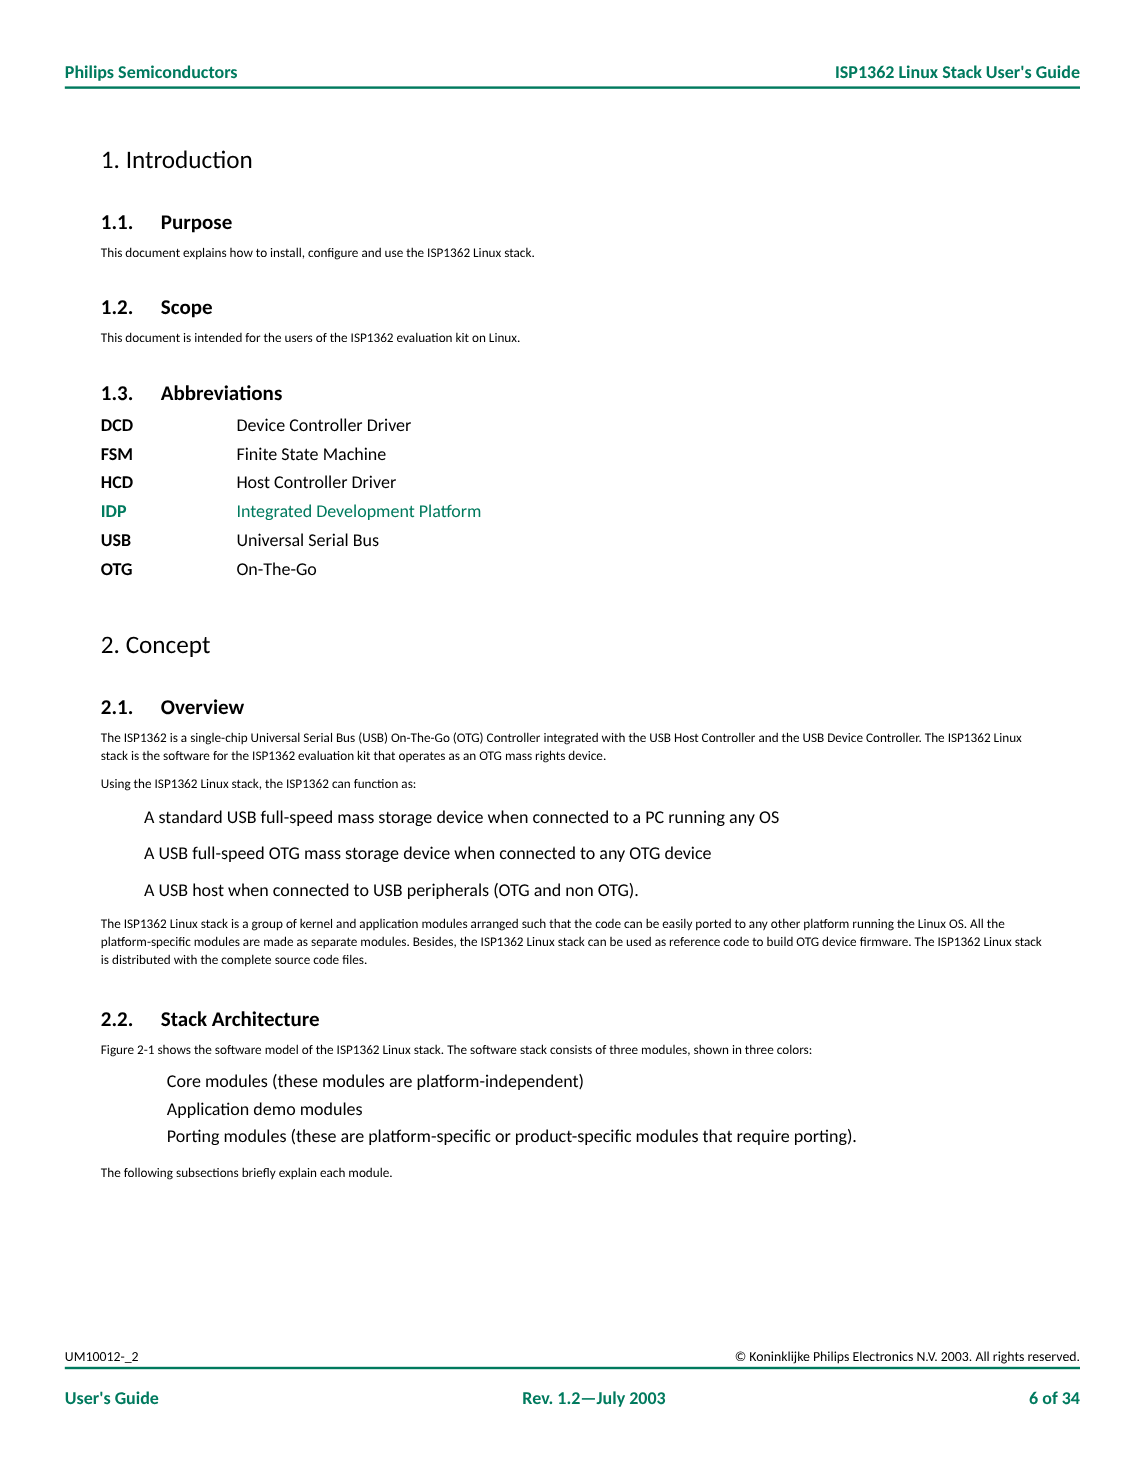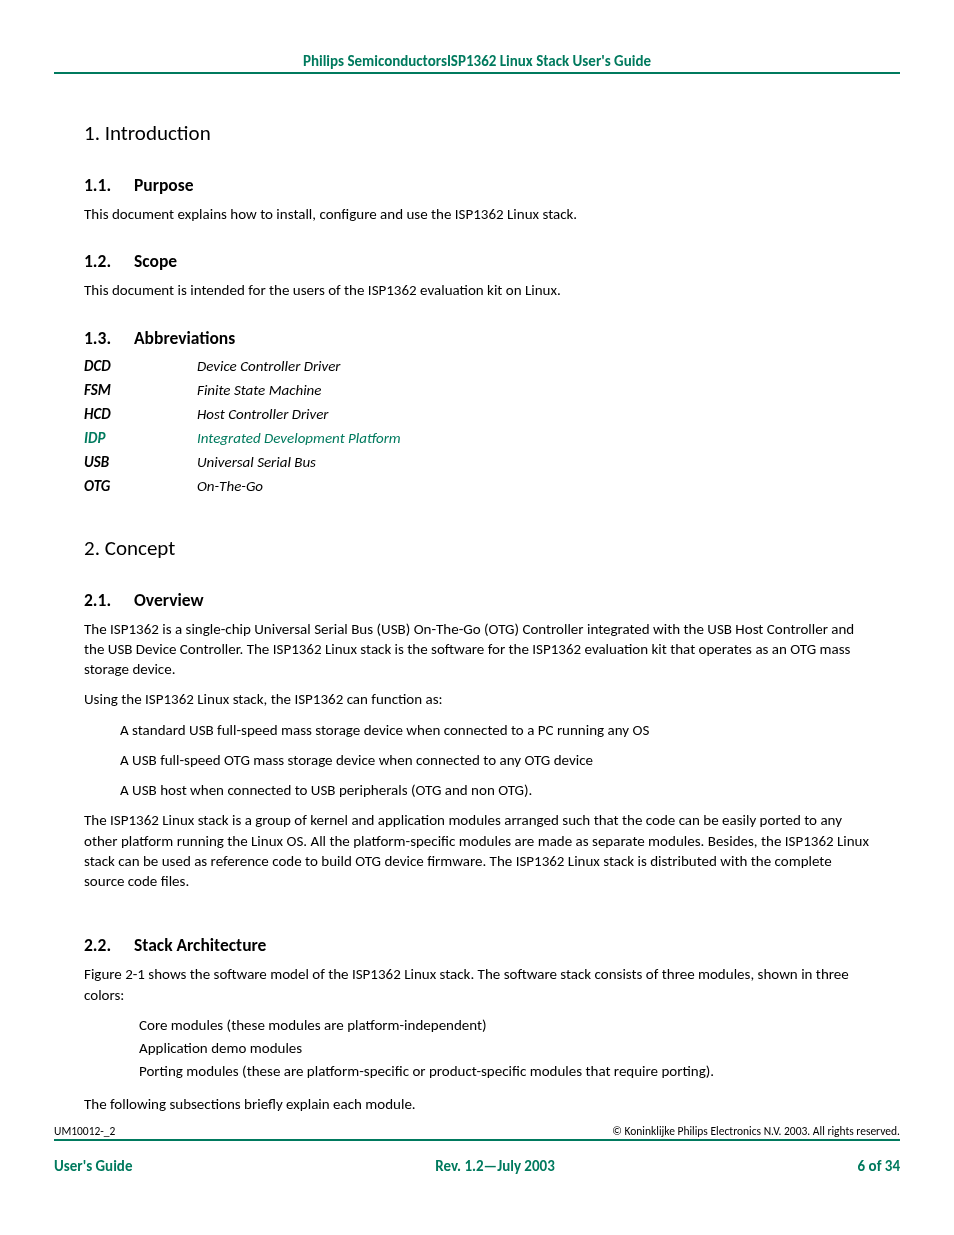--- a/index.html
+++ b/index.html
@@ -7,34 +7,34 @@
     width: 954px;
     height: 1235px;
     background: #fff;
     font-family: "Gill Sans", "Gill Sans MT", "Trebuchet MS", Calibri, sans-serif;
     color: #000;
     position: relative;
     padding: 52px 54px 0 54px;
   }
   .hdr {
     display: flex;
-    justify-content: center;
+    justify-content: space-between;
     font-weight: bold;
     color: #007a5e;
     font-size: 15px;
     border-bottom: 2px solid #007a5e;
     padding-bottom: 2px;
     margin-bottom: 46px;
   }
   .content { padding: 0 30px; }
   .h1-num { font-weight: normal; font-size: 21px; margin-bottom: 28px; }
   .h2-row { display: flex; font-weight: bold; font-size: 17.5px; margin: 26px 0 8px 0; }
   .h2-num { width: 50px; flex: 0 0 50px; }
-  .body-text { font-size: 15px; line-height: 1.35; margin-bottom: 10px; }
-  .abbr-row { display: flex; font-size: 15px; margin: 6px 0; font-style: italic; }
+  .body-text { font-size: 11px; line-height: 1.35; margin-bottom: 10px; }
+  .abbr-row { display: flex; font-size: 15px; margin: 6px 0; }
   .abbr-term { font-weight: bold; width: 113px; flex: 0 0 113px; }
   .green { color: #007a5e; }
   .indent1 { margin-left: 36px; margin-bottom: 10px; font-size: 15px; line-height: 1.35; }
   .indent2 { margin-left: 55px; margin-bottom: 2px; font-size: 15px; line-height: 1.4; }
   .gap-lg { margin-top: 40px; }
   .footer {
     position: absolute;
     left: 54px; right: 54px; bottom: 60px;
     font-size: 12px;
   }
@@ -109,28 +109,28 @@
     <span class="abbr-term">OTG</span>
     <span>On-The-Go</span>
   </div>
 
   <div class="h1-num gap-lg">2.  Concept</div>
 
   <div class="h2-row">
     <span class="h2-num">2.1.</span>
     <span>Overview</span>
   </div>
-  <div class="body-text">The ISP1362 is a single-chip Universal Serial Bus (USB) On-The-Go (OTG) Controller integrated with the USB Host Controller and the USB Device Controller. The ISP1362 Linux stack is the software for the ISP1362 evaluation kit that operates as an OTG mass storage device.</div>
+  <div class="body-text">The ISP1362 is a single-chip Universal Serial Bus (USB) On-The-Go (OTG) Controller integrated with the USB Host Controller and the USB Device Controller. The ISP1362 Linux stack is the software for the ISP1362 evaluation kit that operates as an OTG mass rights device.</div>
   <div class="body-text">Using the ISP1362 Linux stack, the ISP1362 can function as:</div>
   <div class="indent1">A standard USB full-speed mass storage device when connected to a PC running any OS</div>
   <div class="indent1">A USB full-speed OTG mass storage device when connected to any OTG device</div>
   <div class="indent1">A USB host when connected to USB peripherals (OTG and non OTG).</div>
   <div class="body-text">The ISP1362 Linux stack is a group of kernel and application modules arranged such that the code can be easily ported to any other platform running the Linux OS. All the platform-specific modules are made as separate modules. Besides, the ISP1362 Linux stack can be used as reference code to build OTG device firmware. The ISP1362 Linux stack is distributed with the complete source code files.</div>
 
-  <div class="h2-row" style="margin-top:43px">
+  <div class="h2-row" style="margin-top:30px">
     <span class="h2-num">2.2.</span>
     <span>Stack Architecture</span>
   </div>
   <div class="body-text">Figure 2-1 shows the software model of the ISP1362 Linux stack. The software stack consists of three modules, shown in three colors:</div>
   <div class="indent2">Core modules (these modules are platform-independent)</div>
   <div class="indent2">Application demo modules</div>
   <div class="indent2" style="margin-bottom:12px">Porting modules (these are platform-specific or product-specific modules that require porting).</div>
   <div class="body-text">The following subsections briefly explain each module.</div>
 
 </div>

